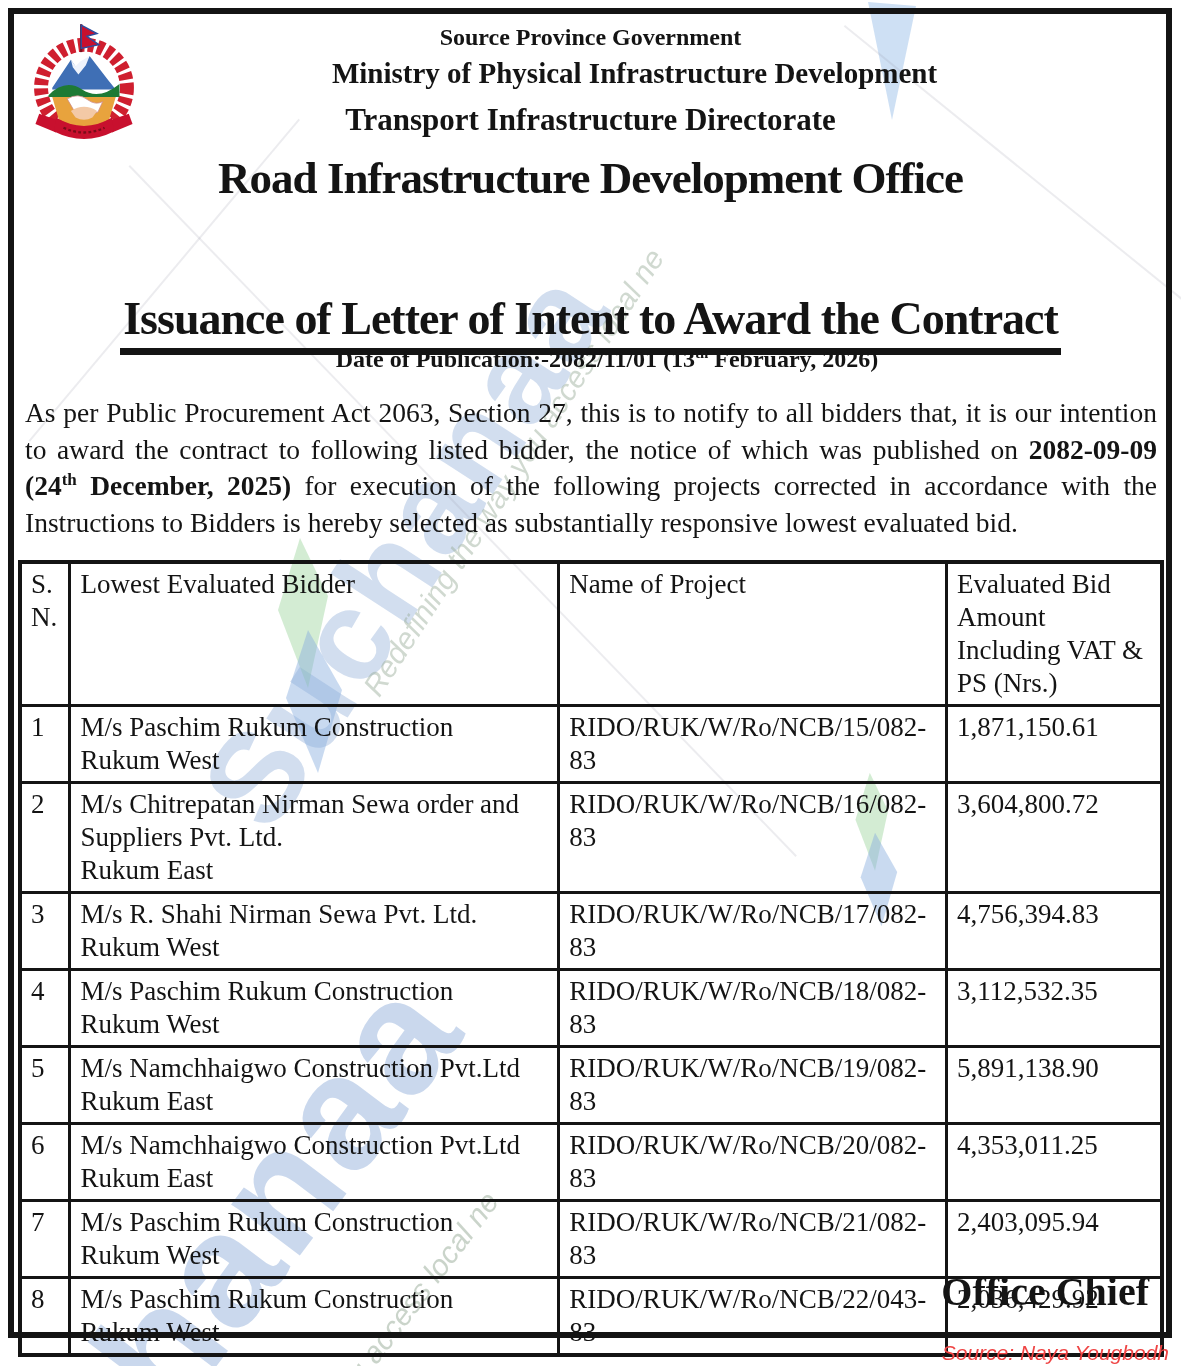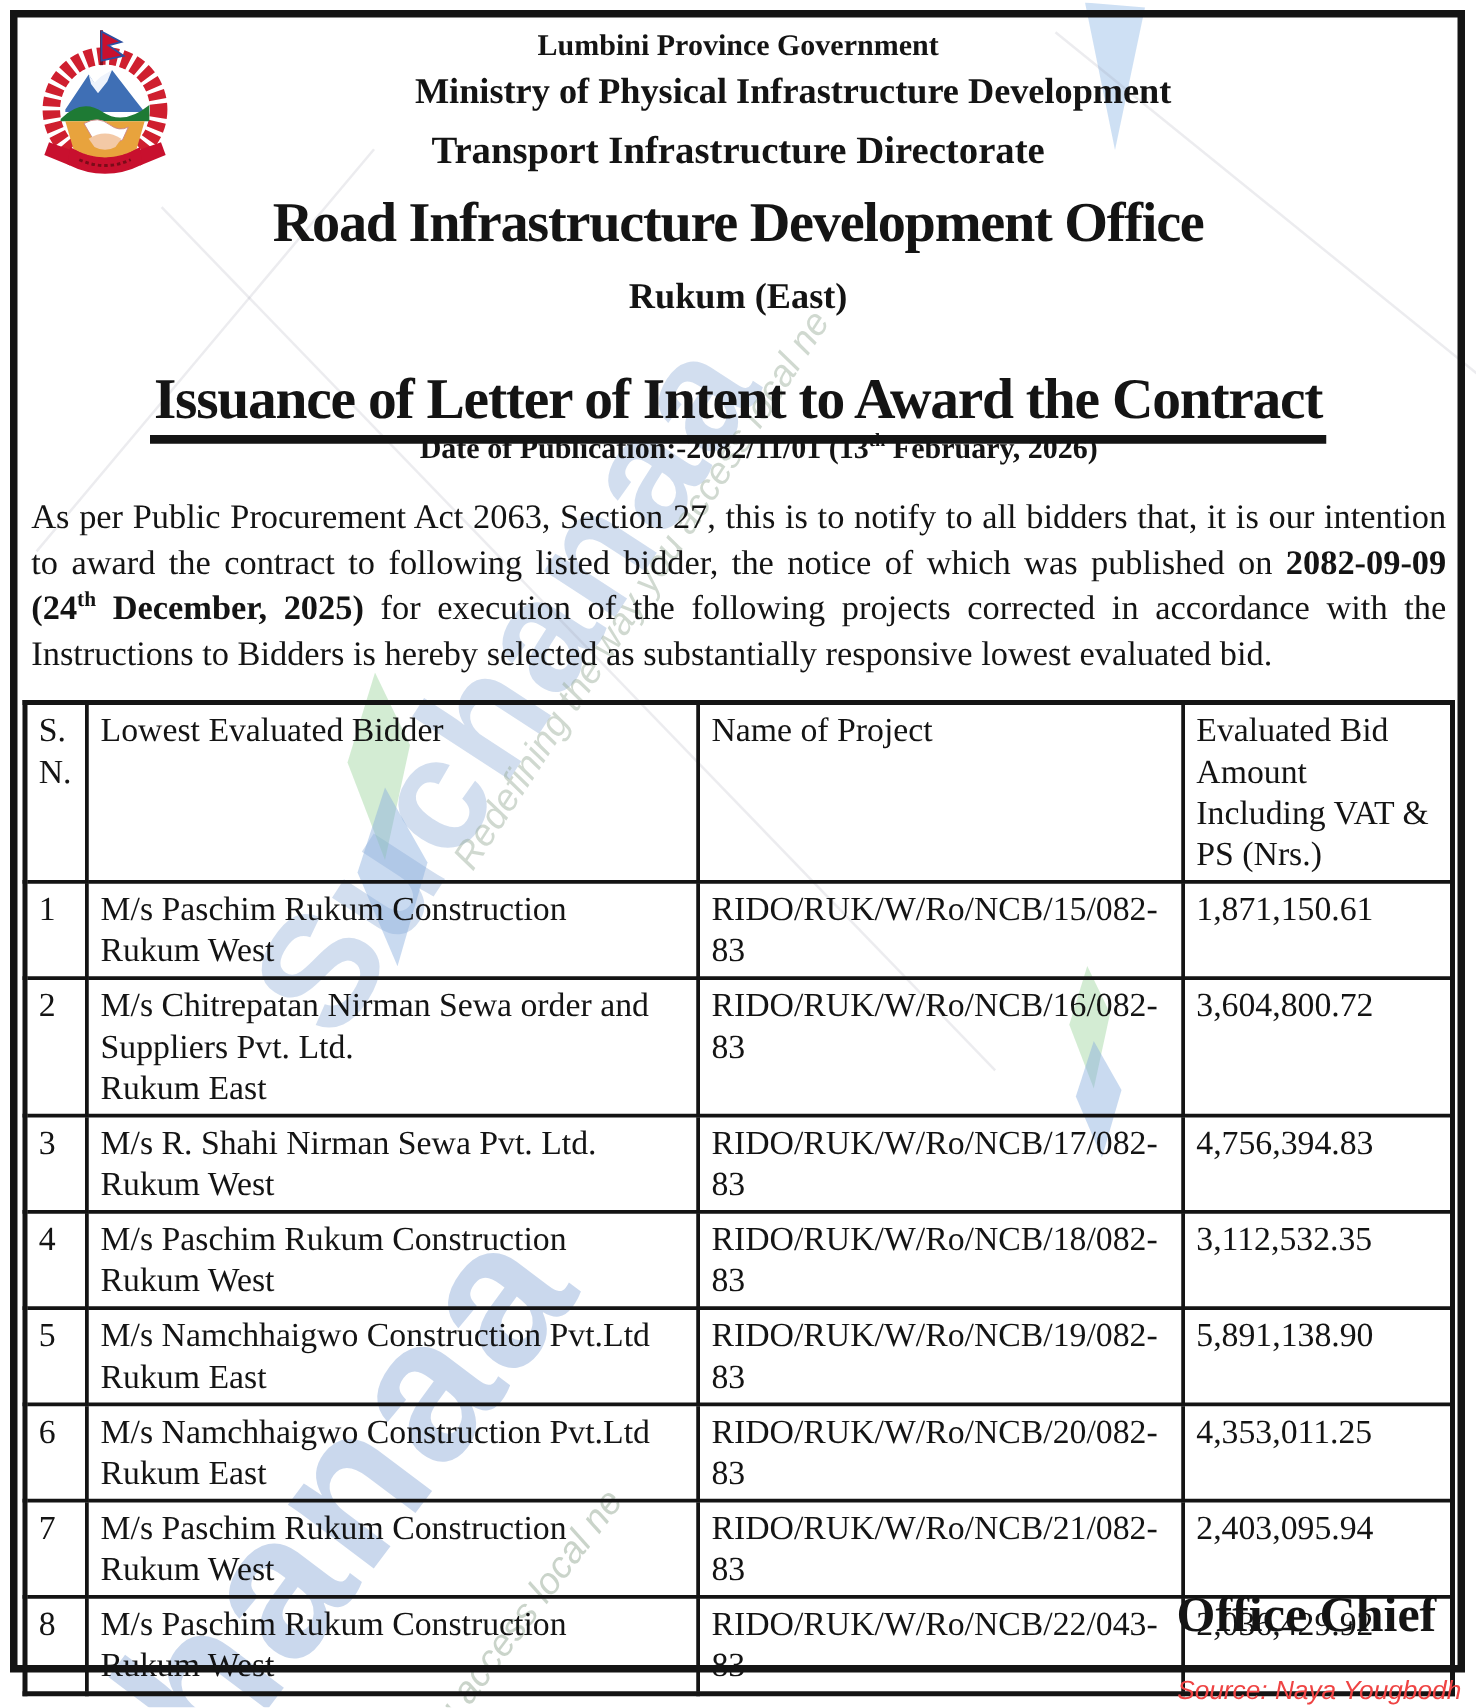--- a/index.html
+++ b/index.html
@@ -111,25 +111,24 @@
       <path d="M26,82 h68 l-7,24 q-27,15 -54,0 z" fill="#e8a33d"></path>
       <path d="M42,84 q12,-7 22,1 q8,6 16,2 l-5,11 q-13,7 -26,-2 z" fill="#ffffff" stroke="#cc8888" stroke-width="0.8"></path>
       <path d="M46,97 q14,-9 28,0 l-5,7 q-9,5 -18,0 z" fill="#f3c9a6"></path>
       <path d="M12,100 l20,7 -2,13 -22,-9 z" fill="#c8102e"></path>
       <path d="M108,100 l-20,7 2,13 22,-9 z" fill="#c8102e"></path>
       <path d="M30,104 q30,18 60,0 l2,15 q-32,16 -64,0 z" fill="#c8102e"></path>
       <path d="M38,115 q22,10 44,0" stroke="#7a0c18" stroke-width="2.5" fill="none" stroke-dasharray="3 2.5"></path>
     </svg>
   </div>
 
-  <div class="hline h-gov">Lumbini Province Government</div>
+  <div class="hline h-gov">Source Province Government</div>
   <div class="hline h-min">Ministry of Physical Infrastructure Development</div>
   <div class="hline h-dir">Transport Infrastructure Directorate</div>
   <div class="hline h-off">Road Infrastructure Development Office</div>
-  <div class="hline h-dist">Rukum (East)</div>
 
   <div class="title-wrap">
     <span class="title-text">Issuance of Letter of Intent to Award the Contract</span>
   </div>
 
   <div class="pub-line"><span>Date of Publication:-2082/11/01 (13</span><sup>th</sup><span> February, 2026)</span></div>
 
   <p class="para"><span>As per Public Procurement Act 2063, Section 27, this is to notify to all bidders that, it is our intention to award the contract to following listed bidder, the notice of which was published on </span><b><span>2082-09-09 (24</span><sup>th</sup><span> December, 2025)</span></b><span> for execution of the following projects corrected in accordance with the Instructions to Bidders is hereby selected as substantially responsive lowest evaluated bid.</span></p>
 
   <table class="bids">

